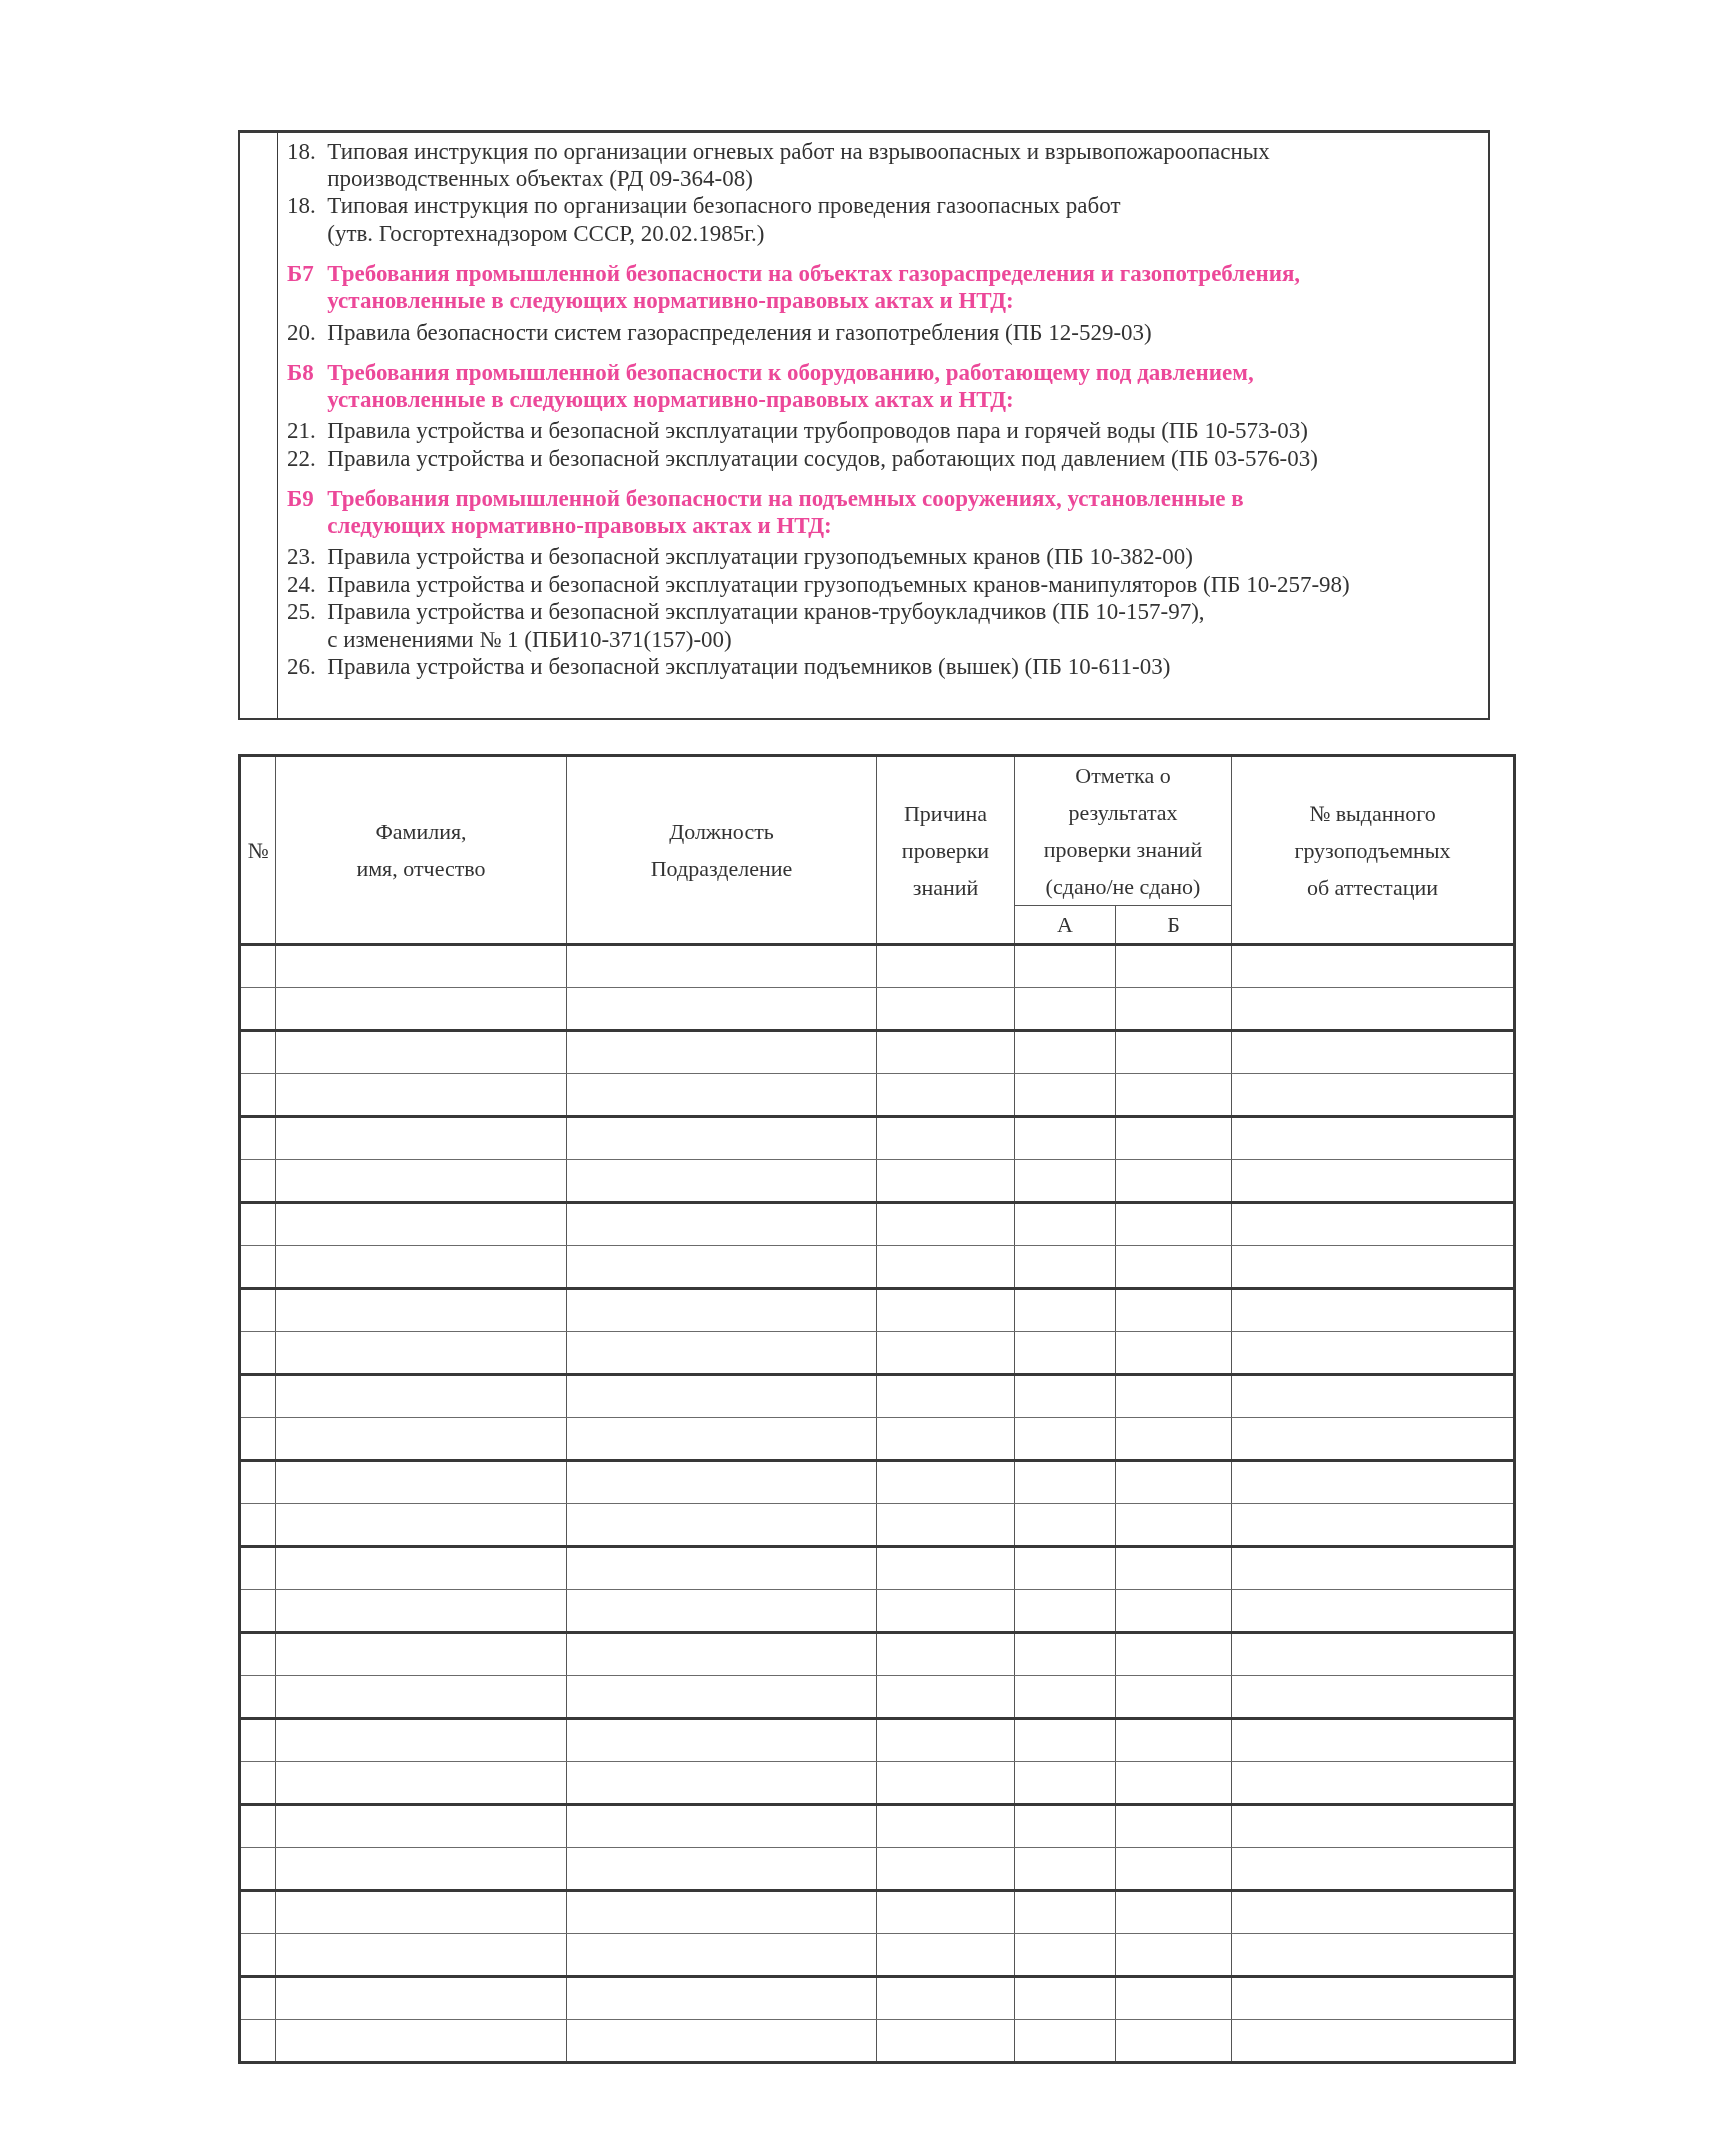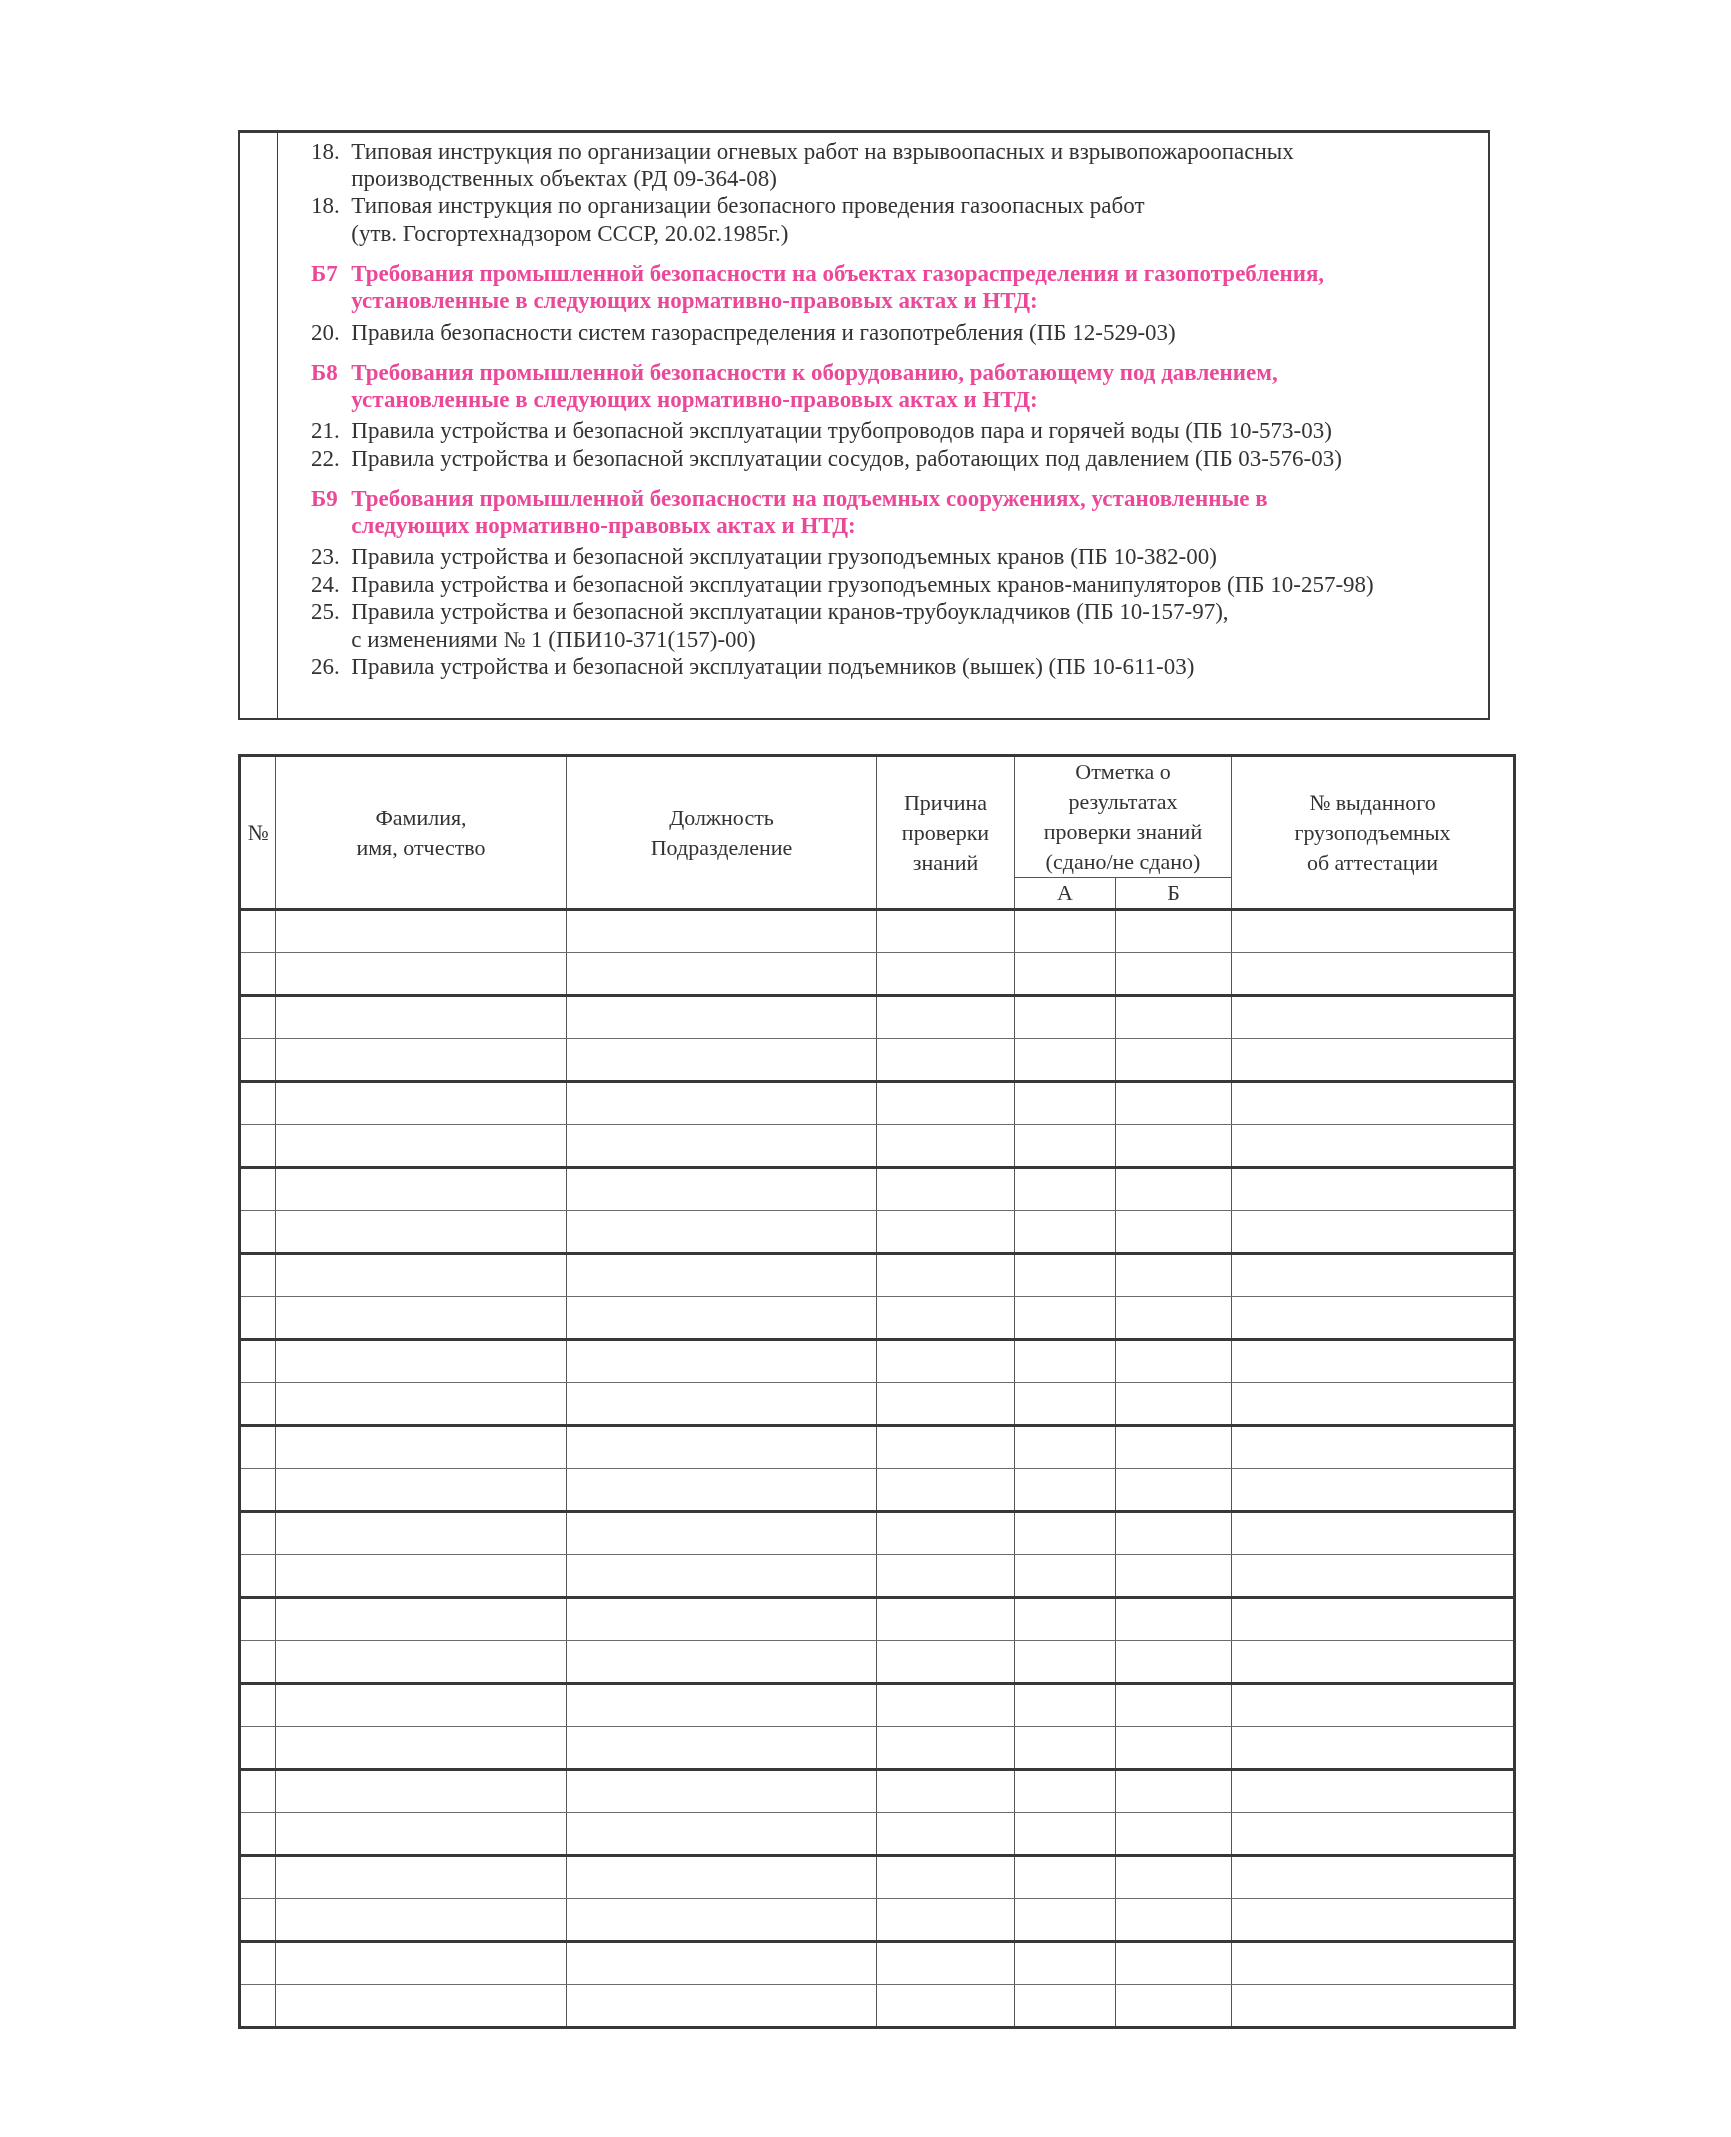--- a/index.html
+++ b/index.html
@@ -32,21 +32,20 @@
   }
   .reg-content {
     flex: 1;
     padding: 4.6px 11px 0 7.3px;
     font-size: 23px;
     line-height: 27.4px;
   }
   .reg-item, .reg-heading {
     position: relative;
     padding-left: 42px;
-    margin-left: 24px;
   }
   .reg-num {
     position: absolute;
     left: 1.8px;
     top: 0;
     white-space: nowrap;
   }
   .reg-text { white-space: pre-line; }
   .reg-heading {
     font-weight: bold;
@@ -71,21 +70,21 @@
     padding: 0 3.7px;
     box-sizing: border-box;
     overflow: hidden;
   }
   .att-table { border: 3.7px solid #383838; }
   .att-table thead th {
     font-weight: normal;
     text-align: center;
     vertical-align: middle;
     white-space: pre-line;
-    line-height: 30px;
+    line-height: 37px;
     border-bottom: 3.7px solid #383838;
   }
   .att-table thead tr.h1 th { height: 92px; }
   .att-table thead tr.h2 th { height: 32px; }
   .att-table thead th.result-head { border-bottom: 1.8px solid #555555; }
   .att-table tbody td { height: 43px; }
   .att-table tbody tr:nth-child(odd) td  { border-bottom: 1.8px solid #6b6b6b; }
   .att-table tbody tr:nth-child(even) td { border-bottom: 3.7px solid #383838; }
 </style>
 </head>

